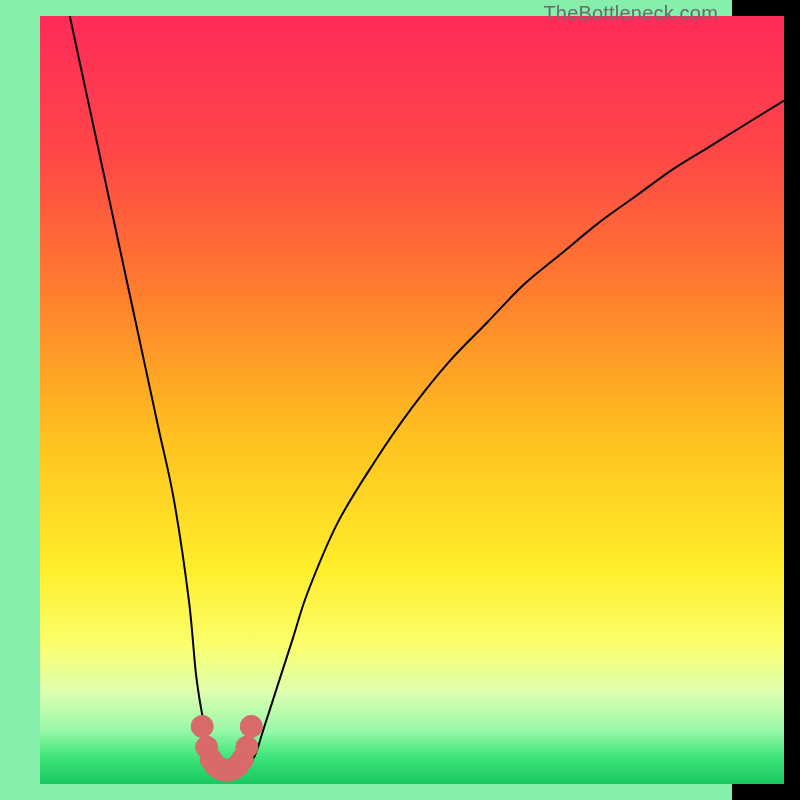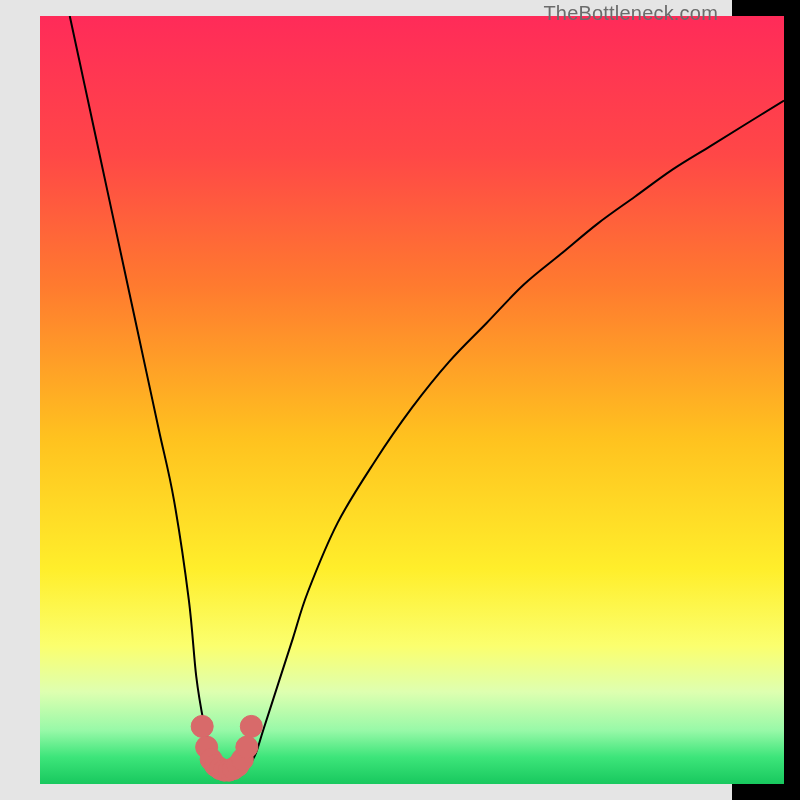--- a/index.html
+++ b/index.html
@@ -8,21 +8,21 @@
     width: 800px;
     height: 800px;
     background: #000;
     overflow: hidden;
     font-family: Arial, Helvetica, sans-serif;
   }
   .stage {
     position: relative;
     width: 732px;
     height: 800px;
-    background: #e5e5e5;
+    background: #86efac;
   }
   .plot {
     position: absolute;
     left: 40px;
     top: 16px;
     width: 744px;
     height: 768px;
   }
   .bg-gradient {
     position: absolute;

